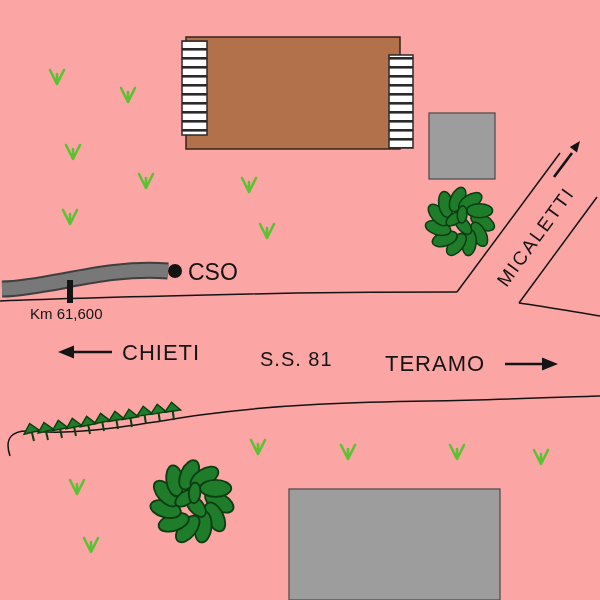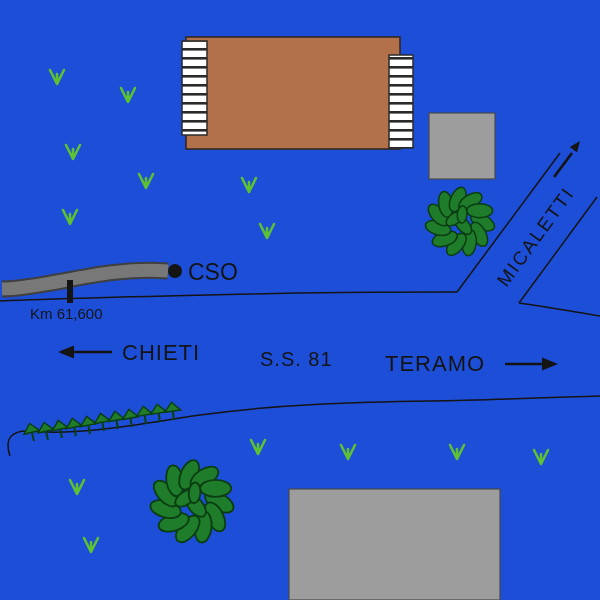--- a/index.html
+++ b/index.html
@@ -1,16 +1,16 @@
 <!DOCTYPE html>
 <html style="--building-brown: #b2714a; --building-gray: #9d9d9d; --road-gray: #787878; --road-edge: #3f3f3f; --grass-green: #5cc233; --bush-green: #1e7c2a; --bush-outline: #0b3d12; --ink: #141414;"><head>
 <meta charset="utf-8">
 <style>
   html,body{margin:0;padding:0;background:#ffffff;}
-  .stage{width:600px;height:600px;position:relative;background:#1d4ed8;overflow:hidden;
+  .stage{width:600px;height:600px;position:relative;background:#fca5a5;overflow:hidden;
          font-family:"Liberation Sans",sans-serif;}
   svg{display:block;}
   svg text{font-family:"Liberation Sans",sans-serif;fill:var(--ink,#141414);}
   .t23{font-size:23px;}
   .t22{font-size:22px;letter-spacing:1px;}
   .t20{font-size:20px;letter-spacing:1px;}
   .t19{font-size:19px;letter-spacing:2px;}
   .t15{font-size:15px;}
   .thin{fill:none;stroke:var(--ink,#141414);stroke-width:1.5;}
   .road-band-outer{fill:none;stroke:var(--road-edge,#3f3f3f);stroke-width:17;}

